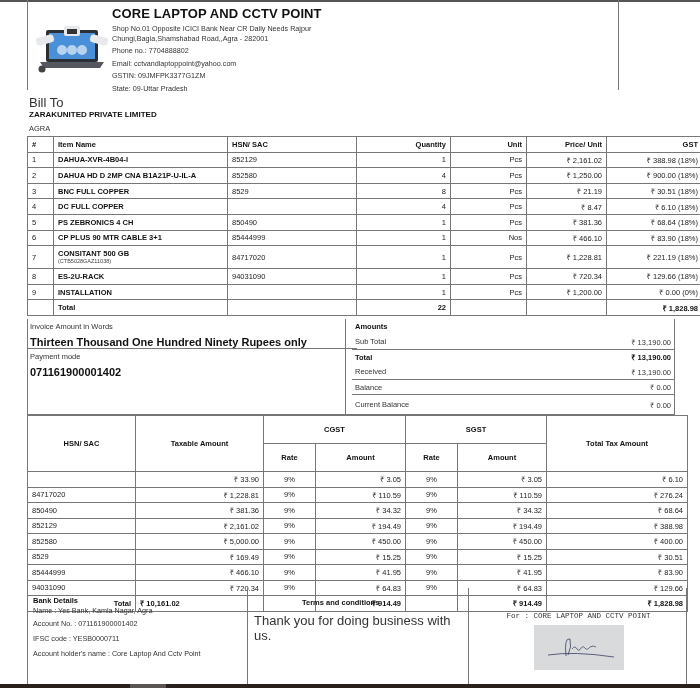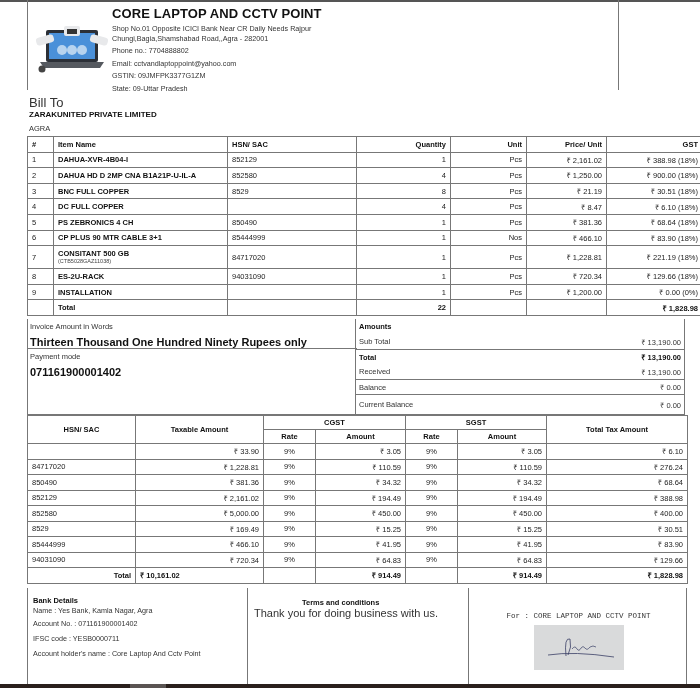--- a/index.html
+++ b/index.html
@@ -37,38 +37,38 @@
   .items tr.tall td { height: 23px; }
   .items .sub { font-size: 5.5px; color: #444; font-weight: normal; display: block; line-height: 7px; }
   .items .name1 { display: block; line-height: 9px; }
 
   .mid { position: absolute; left: 0; top: 319px; width: 660px; height: 96px; }
   .words { position: absolute; left: 0; top: 0; width: 330px; height: 96px; border-left: 1px solid #777; border-bottom: 1px solid #777;}
   .words .row1 { height: 30px; border-bottom: 1px solid #777; padding: 3px 2px; }
   .words .lbl { font-size: 7.5px; color: #333; }
   .words .val { font-size: 11px; font-weight: bold; color: #111; margin-top: 5px; }
   .words .row2 { padding: 3px 2px; }
-  .amts { position: absolute; left: 328px; top: 0; width: 330px; height: 96px; border-left: 1px solid #777; border-right: 1px solid #777; border-bottom: 1px solid #777; }
+  .amts { position: absolute; left: 318px; top: 0; width: 330px; height: 96px; border-left: 1px solid #777; border-right: 1px solid #777; border-bottom: 1px solid #777; padding-left: 6px; }
   .arow { display: flex; justify-content: space-between; padding: 0 3px; height: 15px; align-items: center; font-size: 7.5px; color: #333; }
   .arow.line { border-top: 1px solid #777; }
   .arow.bold { color: #111; }
   .arow.tall { height: 20px; }
 
   .tax { position: absolute; left: 0; top: 415px; width: 660px; }
   .tax td, .tax th { height: 15.5px; }
-  .tax th { height: 14px; }
+  .tax th { height: 28px; }
 
   .footer { position: absolute; left: 0; top: 588px; width: 660px; height: 100px; border-left: 1px solid #777; border-right: 1px solid #777; }
   .bank { position: absolute; left: 0; top: 0; width: 219px; height: 100px; padding: 8px 5px; }
   .bank .ttl { font-size: 7.5px; font-weight: bold; color: #111; }
   .bank .ln { font-size: 7.2px; color: #333; line-height: 15px; }
   .bank .ln.first { line-height: 11px; }
   .terms { position: absolute; left: 219px; top: 0; width: 221px; height: 100px; border-left: 1px solid #777; padding: 10px 6px; }
   .terms .ttl { font-size: 7.5px; font-weight: bold; color: #111; margin-left: 48px; }
-  .terms .txt { font-size: 11px; color: #333; }
+  .terms .txt { font-size: 13px; color: #333; margin-top: 6px; }
   .sign { position: absolute; left: 440px; top: 0; width: 220px; height: 100px; border-left: 1px solid #777; text-align: center; }
   .sign .for { font-size: 7.5px; color: #333; margin-top: 24px; font-family: Liberation Mono, monospace; }
   .sigimg { width: 90px; height: 45px; background: #d9dadb; margin: 5px auto 0; position: relative; }
   .sign .auth { font-size: 7.5px; font-weight: bold; color: #111; margin-top: 12px; }
   .bottombar { position: absolute; left: 0; top: 684px; width: 700px; height: 4px; background: #2a201c; }
   .bottombar .thumb { position: absolute; left: 130px; top: 0; width: 36px; height: 4px; background: #5a5452; }
 </style>
 </head>
 <body>
 

